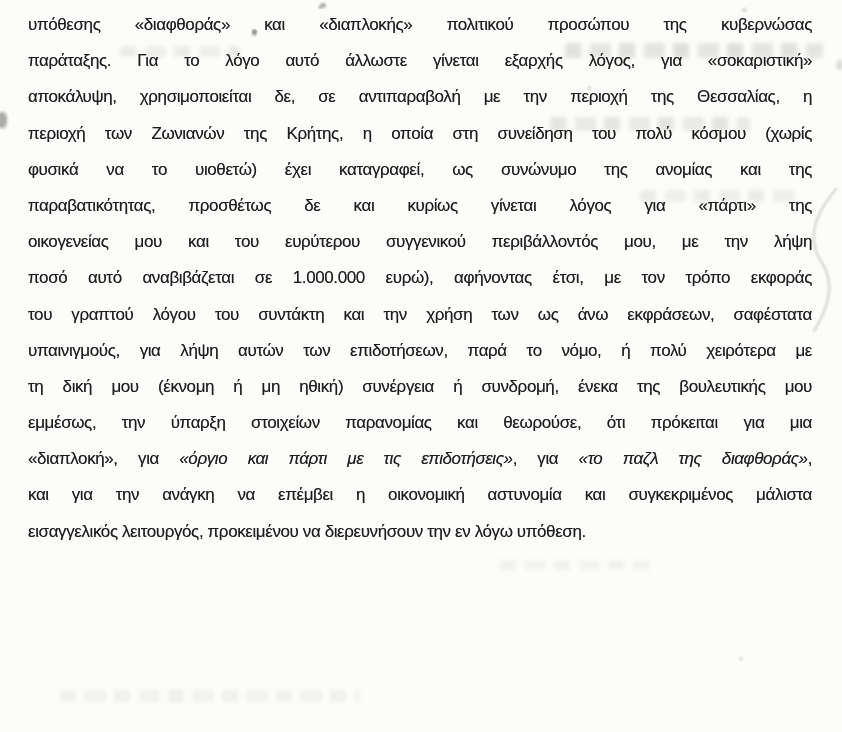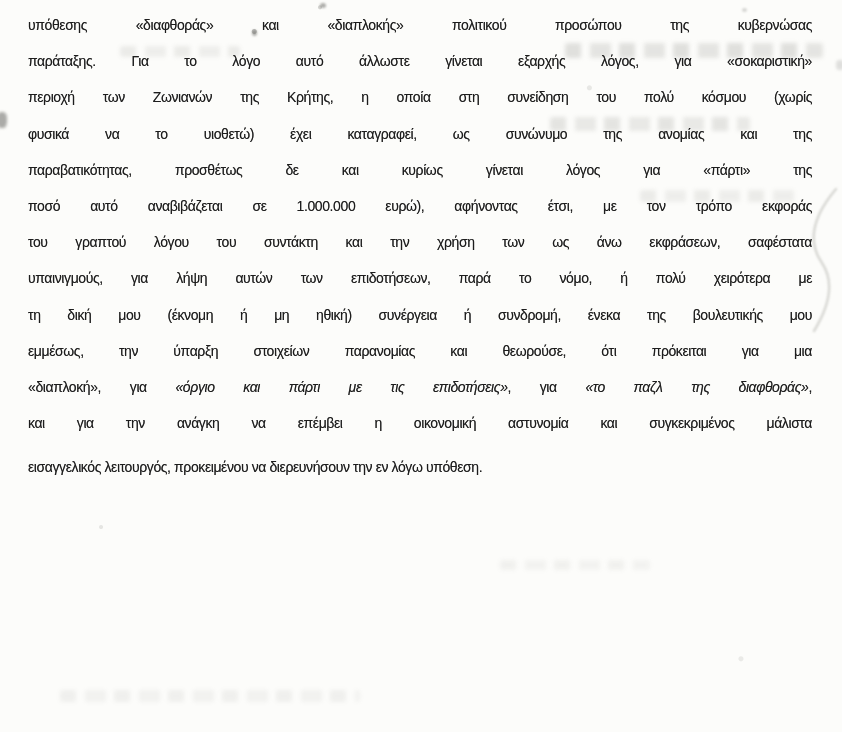--- a/index.html
+++ b/index.html
@@ -24,34 +24,33 @@
     font-family: "Liberation Sans", "DejaVu Sans", sans-serif;
     color: #1d1d1d;
   }
   .paragraph {
     position: absolute;
     left: 28px;
     top: 7px;
     width: 784px;
   }
   .line {
-    font-size: 14px;
+    font-size: 17px;
     letter-spacing: -0.4px;
     line-height: 36.2px;
     height: 36.2px;
     white-space: normal;
     text-align: justify;
     text-align-last: justify;
     -moz-text-align-last: justify;
     text-shadow: 0 0 0.4px rgba(20,20,20,0.55);
   }
   .line.last {
     text-align: right;
     text-align-last: left;
-    margin-top: 8px;
   }
   .line i {
     font-style: italic;
   }
   
   .ghost {
     position: absolute;
     filter: blur(2.2px);
     opacity: 0.5;
     background: repeating-linear-gradient(90deg,
@@ -101,23 +100,25 @@
   <div class="edge-smudge" style="left:-3px; top:112px; width:10px; height:16px;"></div>
   <div class="edge-smudge" style="left:836px; top:60px; width:8px; height:10px; opacity:0.35;"></div>
 
   <svg class="curve-mark" style="left:796px; top:185px;" width="46" height="150" viewBox="0 0 46 150">
     <path d="M40 4 C18 30, 10 55, 26 78 C38 96, 34 120, 18 146" fill="none" stroke="#a9a9a2" stroke-width="2.4" stroke-linecap="round"></path>
   </svg>
 
   <div class="paragraph" id="paragraph">
       <div class="line"><span>υπόθεσης «διαφθοράς» και «διαπλοκής» πολιτικού προσώπου της κυβερνώσας</span></div>
       <div class="line"><span>παράταξης. Για το λόγο αυτό άλλωστε γίνεται εξαρχής λόγος, για «σοκαριστική»</span></div>
+      <div class="line"><span>αποκάλυψη, χρησιμοποιείται δε, σε αντιπαραβολή με την περιοχή της Θεσσαλίας, η</span></div>
       <div class="line"><span>περιοχή των Ζωνιανών της Κρήτης, η οποία στη συνείδηση του πολύ κόσμου (χωρίς</span></div>
       <div class="line"><span>φυσικά να το υιοθετώ) έχει καταγραφεί, ως συνώνυμο της ανομίας και της</span></div>
       <div class="line"><span>παραβατικότητας, προσθέτως δε και κυρίως γίνεται λόγος για «πάρτι» της</span></div>
+      <div class="line"><span>οικογενείας μου και του ευρύτερου συγγενικού περιβάλλοντός μου, με την λήψη</span></div>
       <div class="line"><span>ποσό αυτό αναβιβάζεται σε 1.000.000 ευρώ), αφήνοντας έτσι, με τον τρόπο εκφοράς</span></div>
       <div class="line"><span>του γραπτού λόγου του συντάκτη και την χρήση των ως άνω εκφράσεων, σαφέστατα</span></div>
       <div class="line"><span>υπαινιγμούς, για λήψη αυτών των επιδοτήσεων, παρά το νόμο, ή πολύ χειρότερα με</span></div>
       <div class="line"><span>τη δική μου (έκνομη ή μη ηθική) συνέργεια ή συνδρομή, ένεκα της βουλευτικής μου</span></div>
       <div class="line"><span>εμμέσως, την ύπαρξη στοιχείων παρανομίας και θεωρούσε, ότι πρόκειται για μια</span></div>
       <div class="line"><span>«διαπλοκή», για </span><i>«όργιο και πάρτι με τις επιδοτήσεις»</i><span>, για </span><i>«το παζλ της διαφθοράς»</i><span>,</span></div>
       <div class="line"><span>και για την ανάγκη να επέμβει η οικονομική αστυνομία και συγκεκριμένος μάλιστα</span></div>
       <div class="line last"><span>εισαγγελικός λειτουργός, προκειμένου να διερευνήσουν την εν λόγω υπόθεση.</span></div>
     </div>
 

